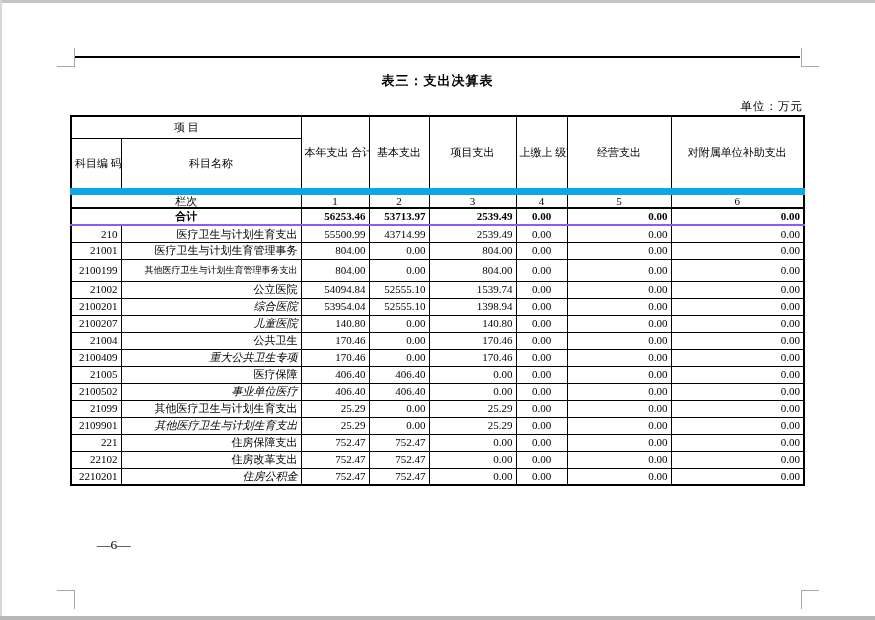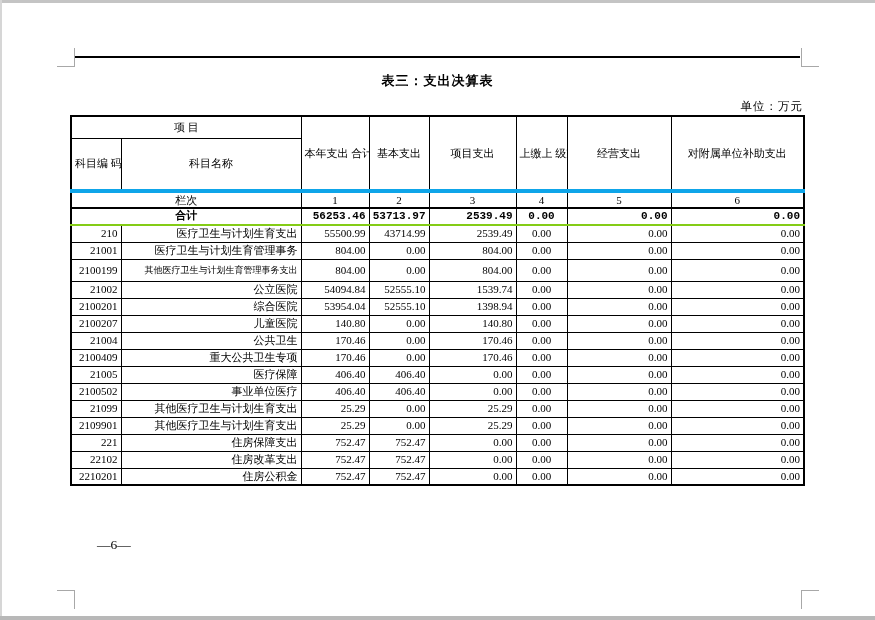--- a/index.html
+++ b/index.html
@@ -46,28 +46,28 @@
     border:1px solid #000;
     padding:0 3px;
     line-height:1.15;
     overflow:hidden;
     white-space:nowrap;
   }
   tr.h1{height:22px;margin-top:31px;} tr.h2{height:53px;}
   .hcell{text-align:center;white-space:pre-line;padding:0 1px;}
   tbody tr{height:17px;}
   tbody tr.tall{height:22px;}
-  tr.lanci-row td{border-top:4px solid #0ea5e9;border-bottom:2px solid #000;text-align:center;}
-  tr.total-row td{border-bottom:2px solid #84cc16;font-weight:bold;font-family:Liberation Mono, monospace;}
+  tr.lanci-row td{border-top:7px solid #0ea5e9;border-bottom:2px solid #000;text-align:center;}
+  tr.total-row td{border-bottom:2px solid #8b5cf6;font-weight:bold;}
   td.label-cell{text-align:center;}
   td.num{text-align:right;}
   td.ctr{text-align:center;}
   td.code{text-align:right;padding-left:4px;}
   td.name{text-align:right;padding-left:4px;}
-  td.name.indent{padding-left:26px;}
+  td.name.indent{padding-left:26px;font-style:italic;}
   td.name.small{font-size:9px;}
 
   .note-line{position:absolute;left:72px;top:486px;font-size:11.5px;}
   .page-number{position:absolute;left:97px;top:537px;font-size:13.5px;}
 </style>
 </head>
 <body>
 
 <div class="canvas">
 

